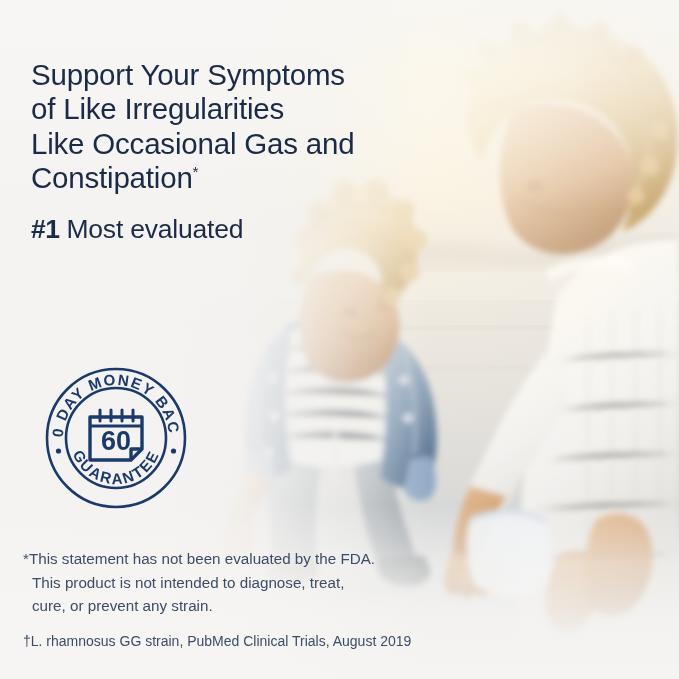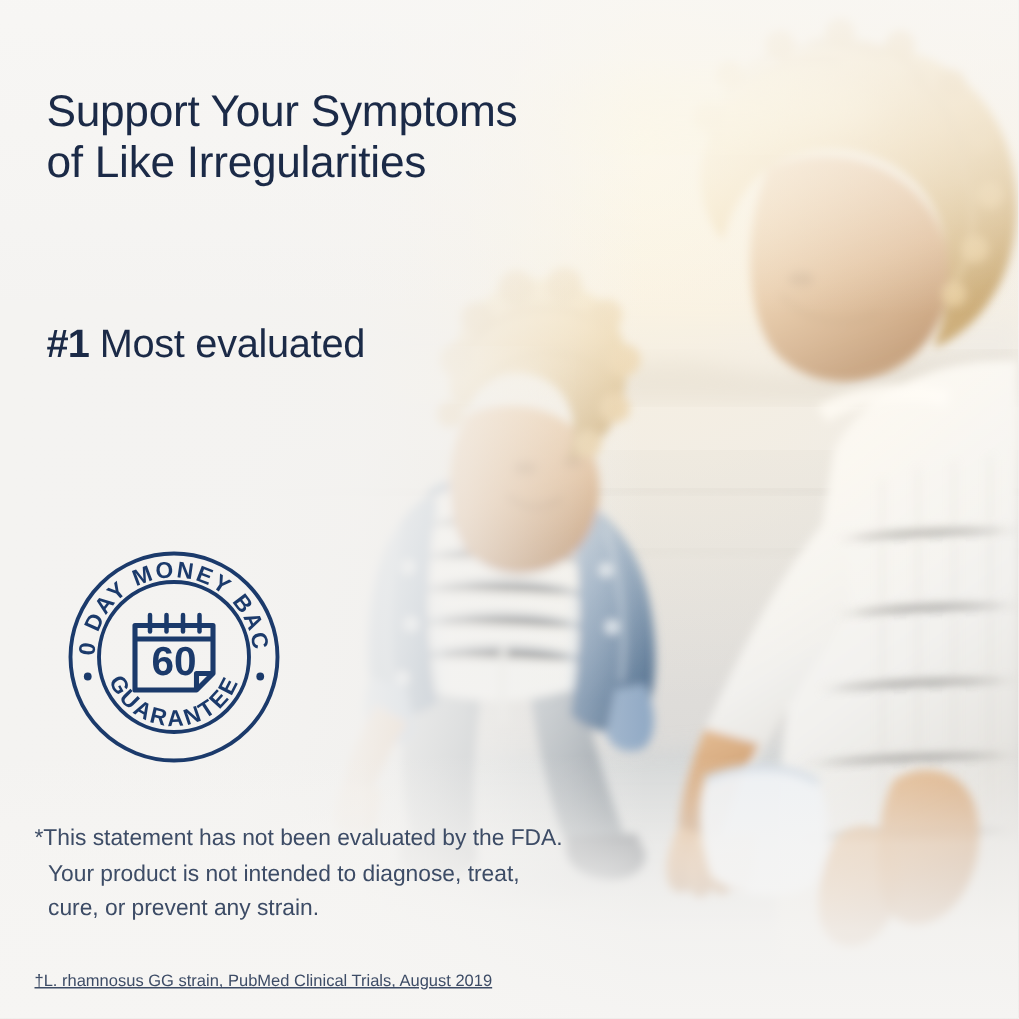--- a/index.html
+++ b/index.html
@@ -92,28 +92,27 @@
     width:470px;
     color:#3d4c66;
     font-size:15.2px;
     line-height:23.5px;
     font-weight:400;
   }
   #disclaimer .ln{display:block;white-space:nowrap;}
   #disclaimer .ln.ind{padding-left:9px;}
 
   #citation{
-    left:23px;top:633px;
+    left:23px;top:617px;
     width:560px;
     color:#3d4c66;
-    font-size:11px;
+    font-size:14px;
     line-height:20px;
     font-weight:400;
     white-space:nowrap;
-    text-decoration:underline;
   }
 
   #badge{
     position:absolute;
     left:45px;top:367px;
     width:142px;height:142px;
     z-index:6;
   }
 </style>
 </head>
@@ -347,20 +346,22 @@
     <ellipse cx="300" cy="250" rx="70" ry="16" fill="#fdf6e0" opacity="0.35" filter="url(#vsoft)"></ellipse>
   </svg>
 
   <div id="leftwash"></div>
   <div id="topwash"></div>
   <div id="botwash"></div>
 
   <h1 id="headline" class="copy">
     <span class="ln">Support Your Symptoms</span>
     <span class="ln">of Like Irregularities</span>
+    <span class="ln">Like Occasional Gas and</span>
+    <span class="ln"><span>Constipation</span><sup class="mark">*</sup></span>
   </h1>
 
   <h2 id="subhead" class="copy">
     <span class="ln"><span class="rank">#1</span><span> Most evaluated</span></span>
   </h2>
 
   <svg id="badge" viewBox="0 0 142 142">
     <defs>
       <path id="arcTop" d="M 18,71 A 53,53 0 0 1 124,71"></path>
       <path id="arcBot" d="M 25,71 A 46,46 0 0 0 117,71"></path>
@@ -388,19 +389,19 @@
         <line x1="66" y1="43" x2="66" y2="54"></line>
         <line x1="77" y1="43" x2="77" y2="54"></line>
         <line x1="88" y1="43" x2="88" y2="54"></line>
       </g>
       <text x="71" y="83" text-anchor="middle" font-family="'Liberation Sans', sans-serif" font-size="27" font-weight="700" fill="#1b3a6b" id="badgeNum">60</text>
     </g>
   </svg>
 
   <p id="disclaimer" class="copy">
     <span class="ln">*This statement has not been evaluated by the FDA.</span>
-    <span class="ln ind">Your product is not intended to diagnose, treat,</span>
+    <span class="ln ind">This product is not intended to diagnose, treat,</span>
     <span class="ln ind">cure, or prevent any strain.</span>
   </p>
 
   <p id="citation" class="copy">†L. rhamnosus GG strain, PubMed Clinical Trials, August 2019</p>
 
 </div>
 
 </body></html>

